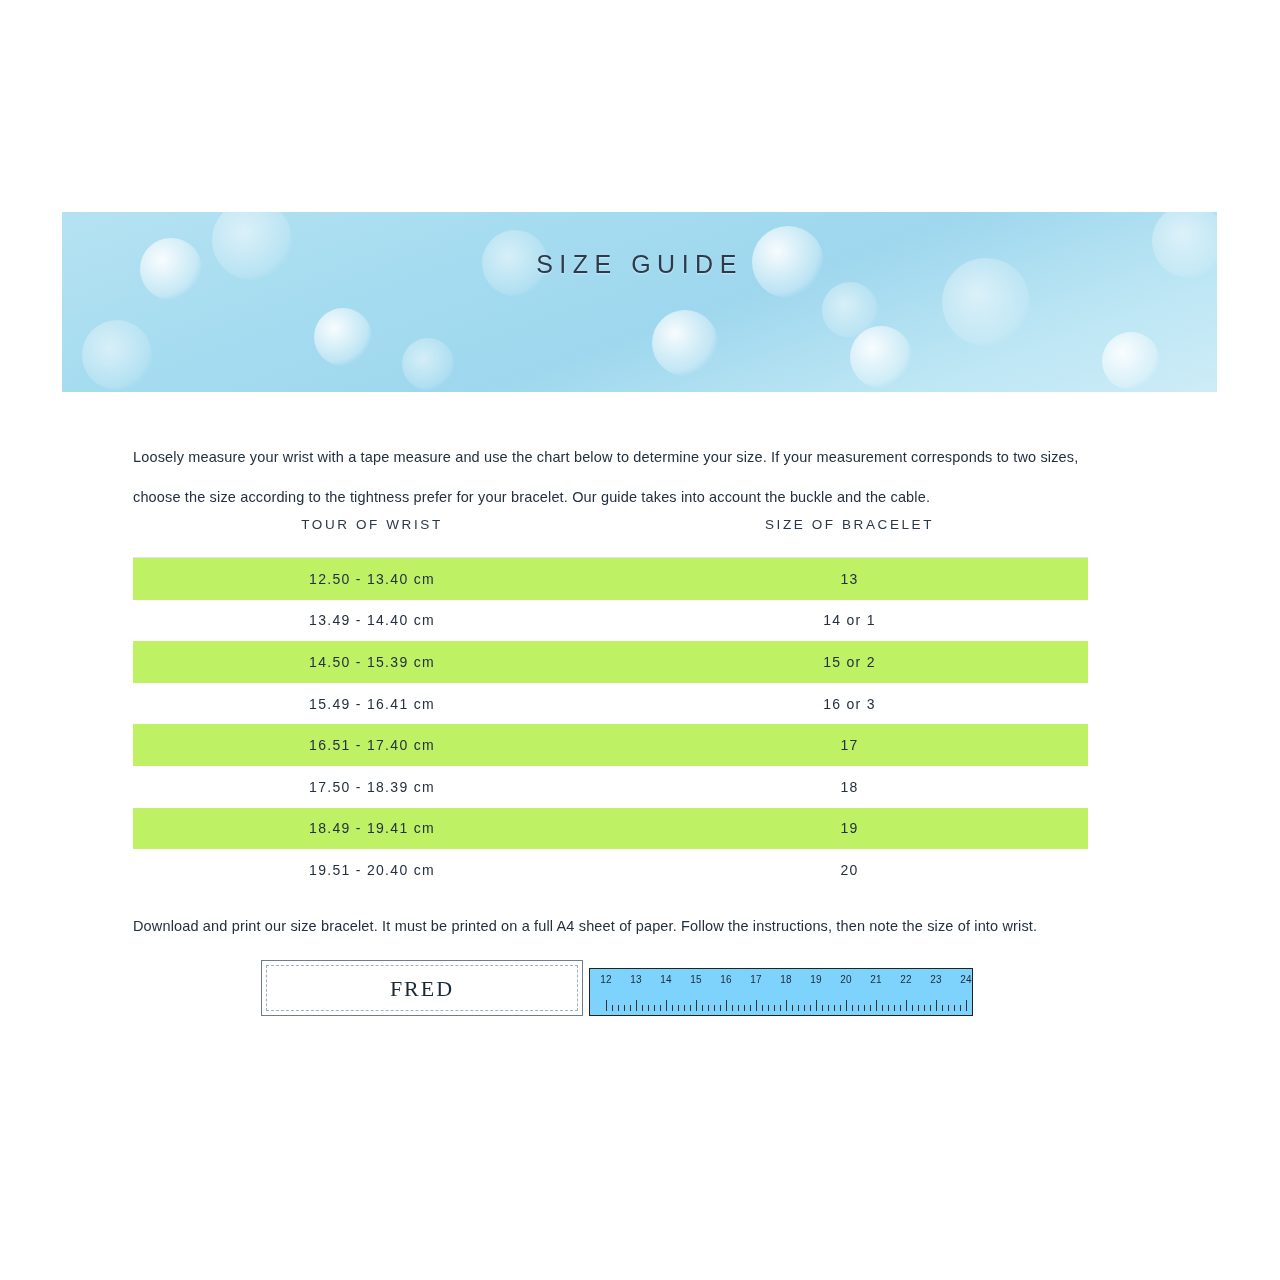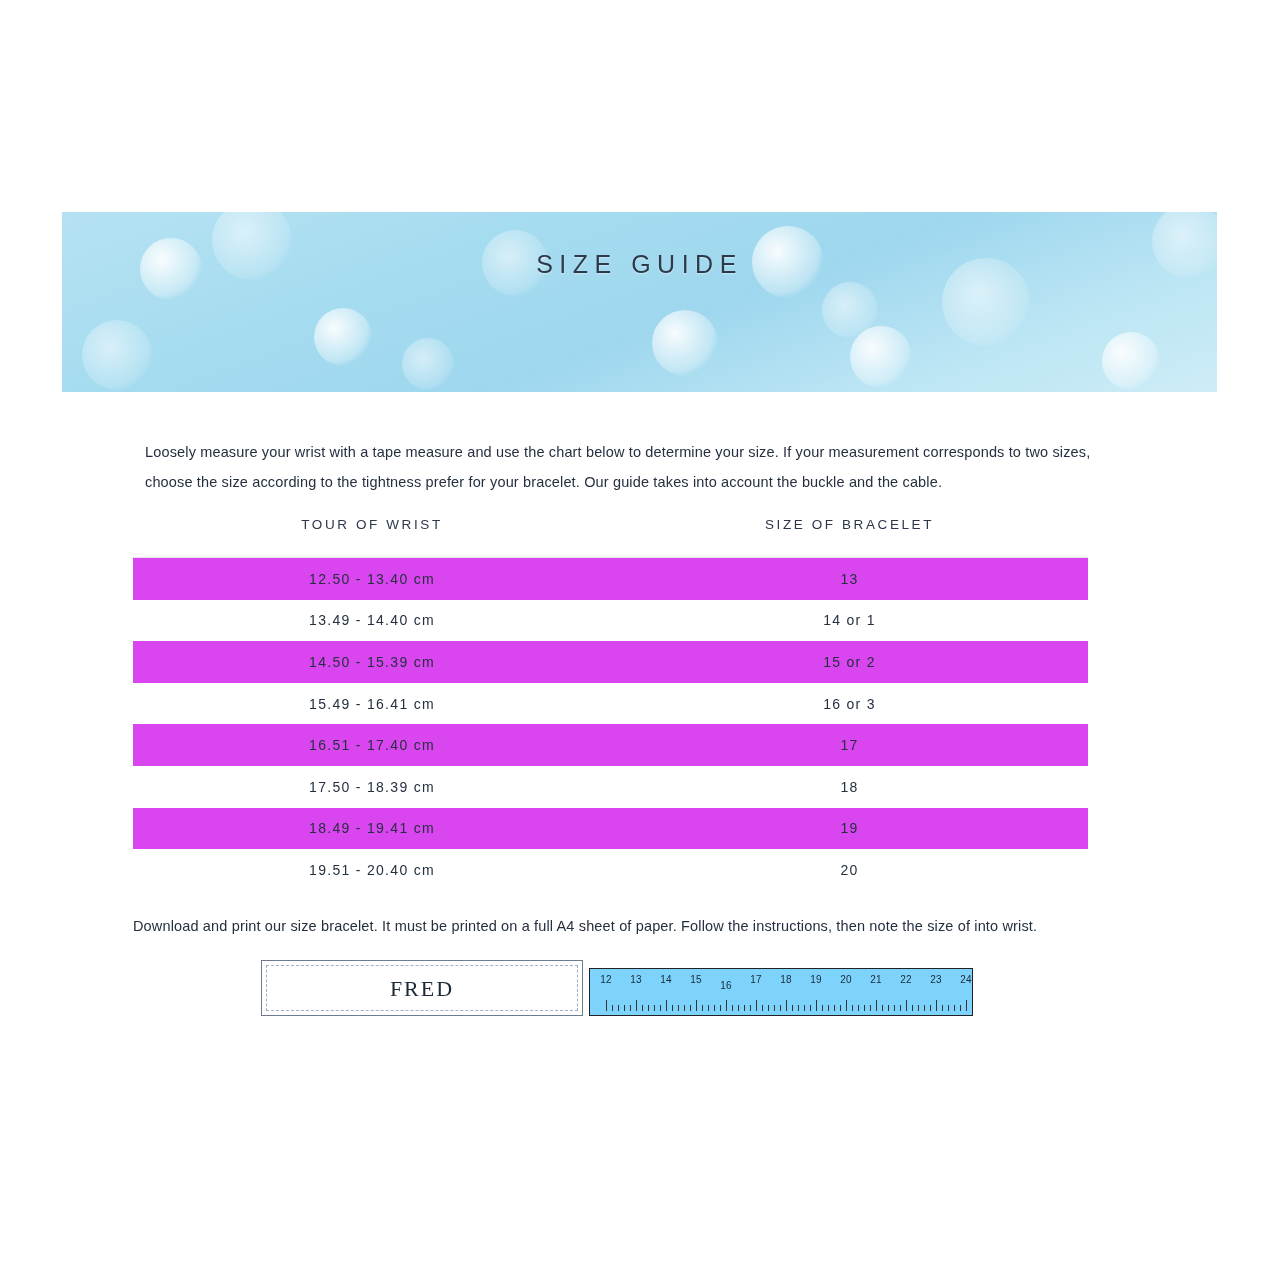--- a/index.html
+++ b/index.html
@@ -51,25 +51,25 @@
     letter-spacing: 6.5px;
     color: #2d3a4a;
     font-family: "Liberation Sans", sans-serif;
     font-weight: 400;
     text-shadow: 0 1px 2px rgba(255,255,255,0.45);
   }
 
   
   .intro {
     position: absolute;
-    left: 145px;
+    left: 133px;
     top: 437px;
     width: 960px;
     font-size: 14.5px;
-    line-height: 30px;
+    line-height: 40px;
     color: #24303f;
     letter-spacing: 0.15px;
   }
 
   
   .table {
     position: absolute;
     left: 133px;
     top: 517px;
     width: 955px;
@@ -83,21 +83,21 @@
     font-size: 13.5px;
     letter-spacing: 2.6px;
     color: #2b3749;
     text-align: center;
   }
   .t-row {
     display: flex;
     height: 41.6px;
     align-items: center;
   }
-  .t-row.alt { background: #d946ef; }
+  .t-row.alt { background: #bef264; }
   .t-row .cell {
     font-size: 14px;
     letter-spacing: 1.3px;
     color: #24303f;
     text-align: center;
   }
   .col-a { width: 478px; }
   .col-b { width: 477px; }
 
   
@@ -240,21 +240,21 @@
 
   <div class="ruler-wrap">
     <div class="ruler-card">
       <div class="brand">FRED</div>
     </div>
     <div class="ruler-strip">
       <span class="num" style="left:16px;">12</span>
       <span class="num" style="left:46px;">13</span>
       <span class="num" style="left:76px;">14</span>
       <span class="num" style="left:106px;">15</span>
-      <span class="num" style="left:136px;margin-top:6px;">16</span>
+      <span class="num" style="left:136px;">16</span>
       <span class="num" style="left:166px;">17</span>
       <span class="num" style="left:196px;">18</span>
       <span class="num" style="left:226px;">19</span>
       <span class="num" style="left:256px;">20</span>
       <span class="num" style="left:286px;">21</span>
       <span class="num" style="left:316px;">22</span>
       <span class="num" style="left:346px;">23</span>
       <span class="num" style="left:376px;">24</span>
       <span id="ticks-host"><span class="tick major" style="left: 16px;"></span><span class="tick minor" style="left: 22px;"></span><span class="tick minor" style="left: 28px;"></span><span class="tick minor" style="left: 34px;"></span><span class="tick minor" style="left: 40px;"></span><span class="tick major" style="left: 46px;"></span><span class="tick minor" style="left: 52px;"></span><span class="tick minor" style="left: 58px;"></span><span class="tick minor" style="left: 64px;"></span><span class="tick minor" style="left: 70px;"></span><span class="tick major" style="left: 76px;"></span><span class="tick minor" style="left: 82px;"></span><span class="tick minor" style="left: 88px;"></span><span class="tick minor" style="left: 94px;"></span><span class="tick minor" style="left: 100px;"></span><span class="tick major" style="left: 106px;"></span><span class="tick minor" style="left: 112px;"></span><span class="tick minor" style="left: 118px;"></span><span class="tick minor" style="left: 124px;"></span><span class="tick minor" style="left: 130px;"></span><span class="tick major" style="left: 136px;"></span><span class="tick minor" style="left: 142px;"></span><span class="tick minor" style="left: 148px;"></span><span class="tick minor" style="left: 154px;"></span><span class="tick minor" style="left: 160px;"></span><span class="tick major" style="left: 166px;"></span><span class="tick minor" style="left: 172px;"></span><span class="tick minor" style="left: 178px;"></span><span class="tick minor" style="left: 184px;"></span><span class="tick minor" style="left: 190px;"></span><span class="tick major" style="left: 196px;"></span><span class="tick minor" style="left: 202px;"></span><span class="tick minor" style="left: 208px;"></span><span class="tick minor" style="left: 214px;"></span><span class="tick minor" style="left: 220px;"></span><span class="tick major" style="left: 226px;"></span><span class="tick minor" style="left: 232px;"></span><span class="tick minor" style="left: 238px;"></span><span class="tick minor" style="left: 244px;"></span><span class="tick minor" style="left: 250px;"></span><span class="tick major" style="left: 256px;"></span><span class="tick minor" style="left: 262px;"></span><span class="tick minor" style="left: 268px;"></span><span class="tick minor" style="left: 274px;"></span><span class="tick minor" style="left: 280px;"></span><span class="tick major" style="left: 286px;"></span><span class="tick minor" style="left: 292px;"></span><span class="tick minor" style="left: 298px;"></span><span class="tick minor" style="left: 304px;"></span><span class="tick minor" style="left: 310px;"></span><span class="tick major" style="left: 316px;"></span><span class="tick minor" style="left: 322px;"></span><span class="tick minor" style="left: 328px;"></span><span class="tick minor" style="left: 334px;"></span><span class="tick minor" style="left: 340px;"></span><span class="tick major" style="left: 346px;"></span><span class="tick minor" style="left: 352px;"></span><span class="tick minor" style="left: 358px;"></span><span class="tick minor" style="left: 364px;"></span><span class="tick minor" style="left: 370px;"></span><span class="tick major" style="left: 376px;"></span></span>
     </div>

